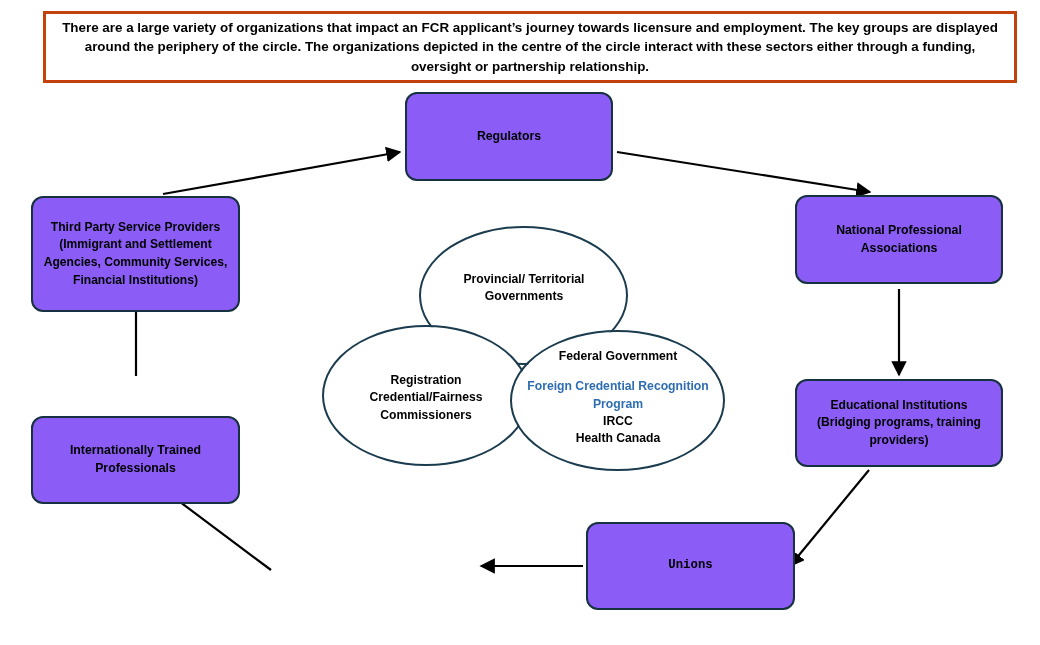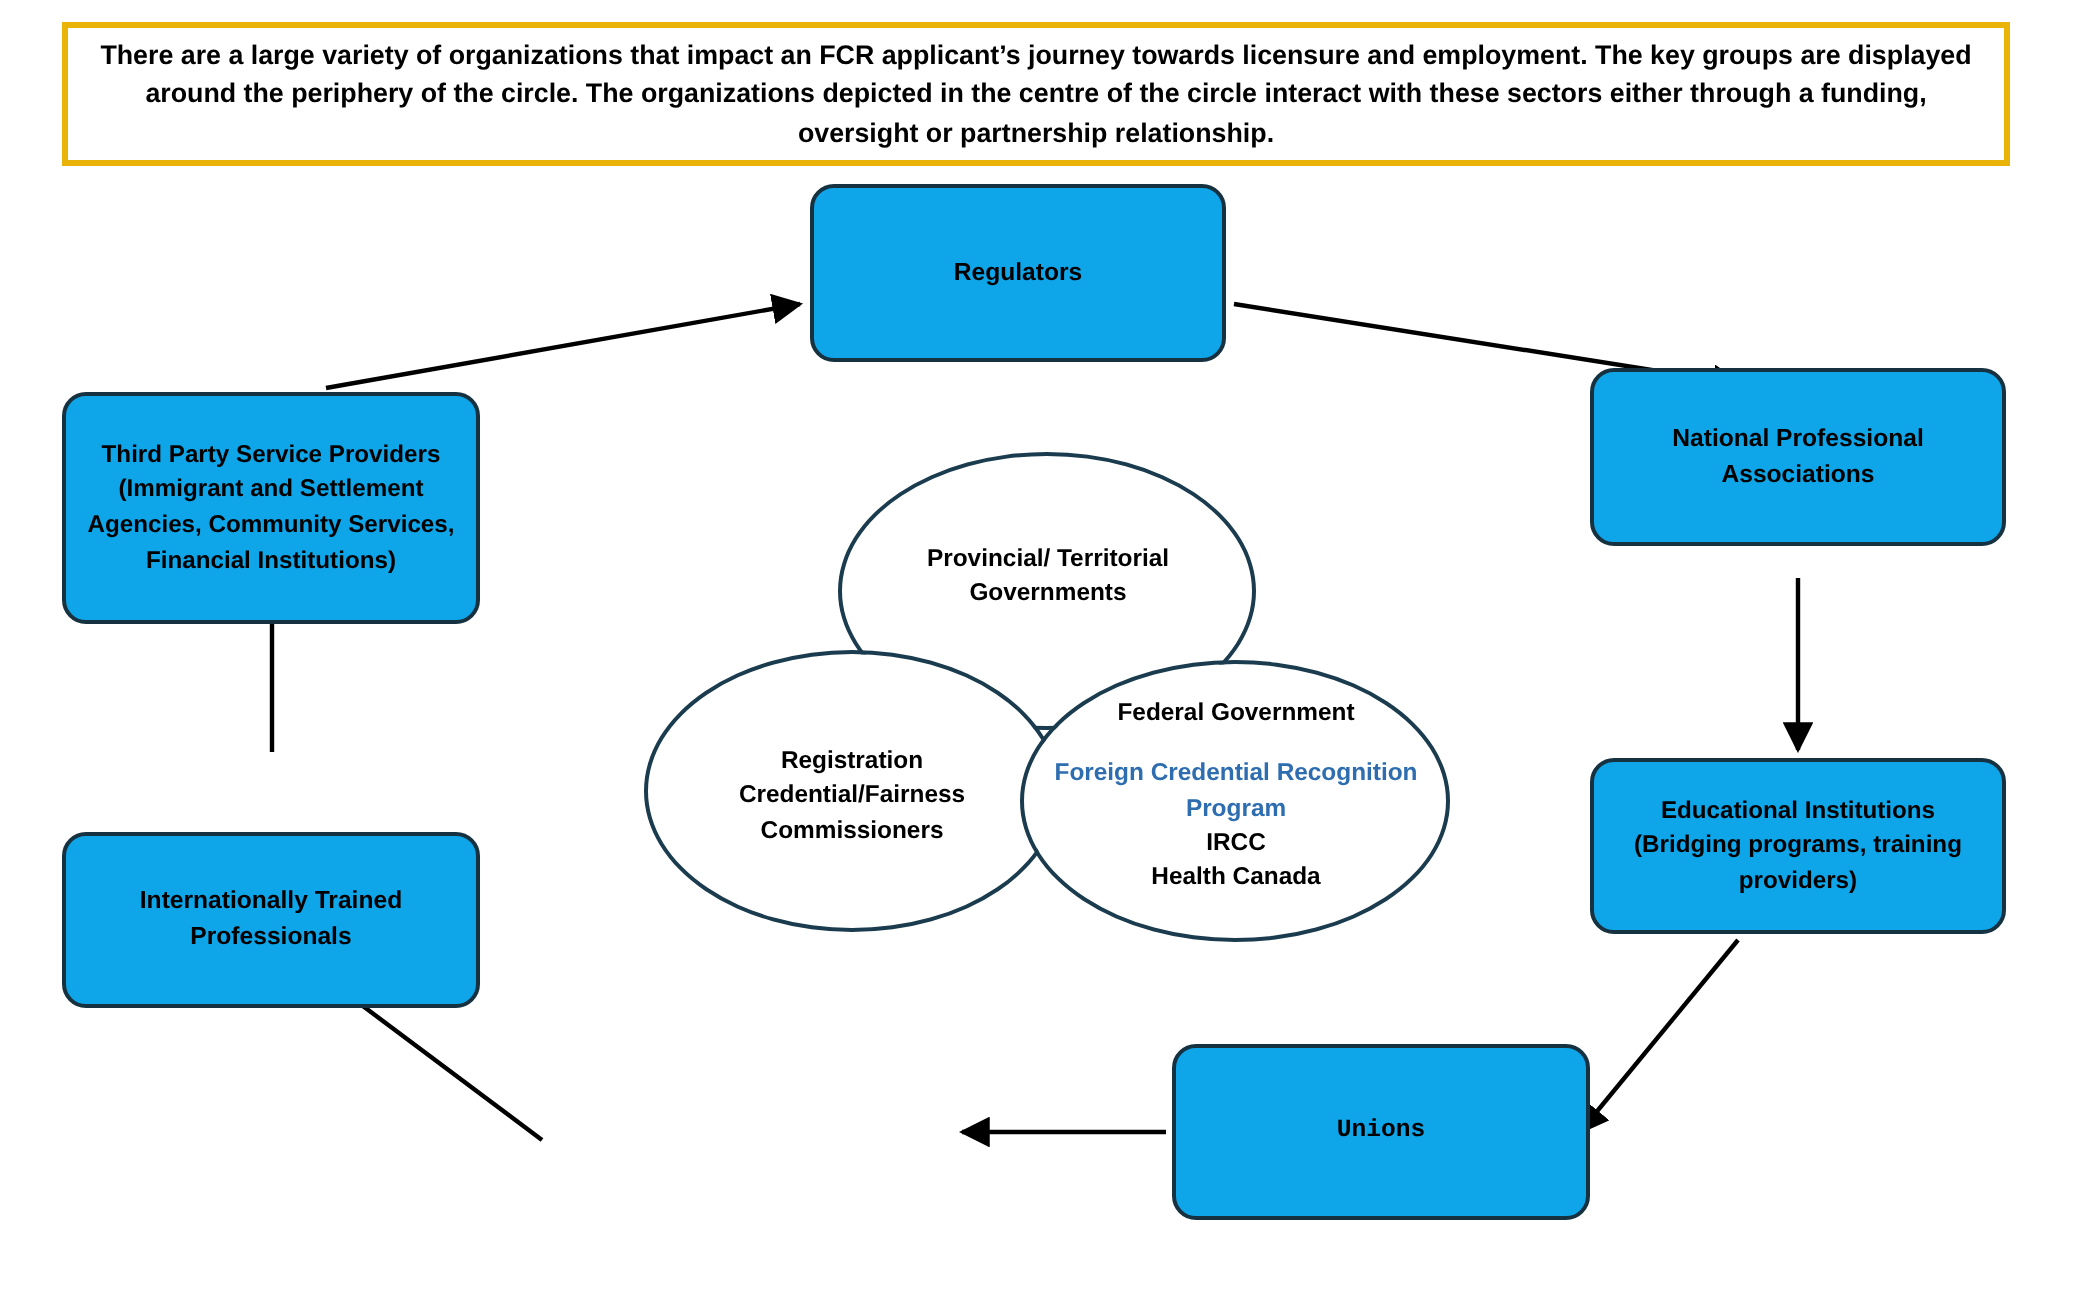--- a/index.html
+++ b/index.html
@@ -14,25 +14,25 @@
     position: relative;
     width: 1040px;
     height: 645px;
     background: #ffffff;
     overflow: hidden;
   }
 
   
   #caption-box {
     position: absolute;
-    left: 31px;
+    left: 43px;
     top: 11px;
     width: 974px;
     height: 72px;
-    border: 3px solid #eab308;
+    border: 3px solid #c2410c;
     box-sizing: border-box;
     display: flex;
     align-items: center;
     justify-content: center;
     padding: 4px 14px;
     background: #ffffff;
   }
   #caption-text {
     font-size: 13.4px;
     font-weight: bold;
@@ -40,38 +40,38 @@
     text-align: center;
     color: #000000;
   }
 
   
   .node {
     position: absolute;
     box-sizing: border-box;
     border: 2.2px solid #16313f;
     border-radius: 12px;
-    background: #0ea5e9;
+    background: #8b5cf6;
     display: flex;
     align-items: center;
     justify-content: center;
     text-align: center;
     padding: 4px 8px;
     z-index: 3;
   }
   .node-label {
     font-size: 12.3px;
     font-weight: bold;
     line-height: 1.45;
     color: #000000;
   }
 
   #node-regulators      { left: 405px; top: 92px;  width: 208px; height: 89px; }
   #node-tpsp            { left: 31px;  top: 196px; width: 209px; height: 116px; }
-  #node-npa             { left: 795px; top: 184px; width: 208px; height: 89px; }
+  #node-npa             { left: 795px; top: 195px; width: 208px; height: 89px; }
   #node-itp             { left: 31px;  top: 379px; width: 209px; height: 88px; margin-top: 37px; }
   #node-edu             { left: 795px; top: 379px; width: 208px; height: 88px; }
   #node-employers       { left: 267px; top: 522px; width: 209px; height: 88px; }
   #node-unions          { left: 586px; top: 522px; width: 209px; height: 88px; font-family: Liberation Mono, monospace; }
 
   #node-tpsp .node-label,
   #node-edu .node-label { font-size: 12.1px; }
 
   
   .ellipse {

